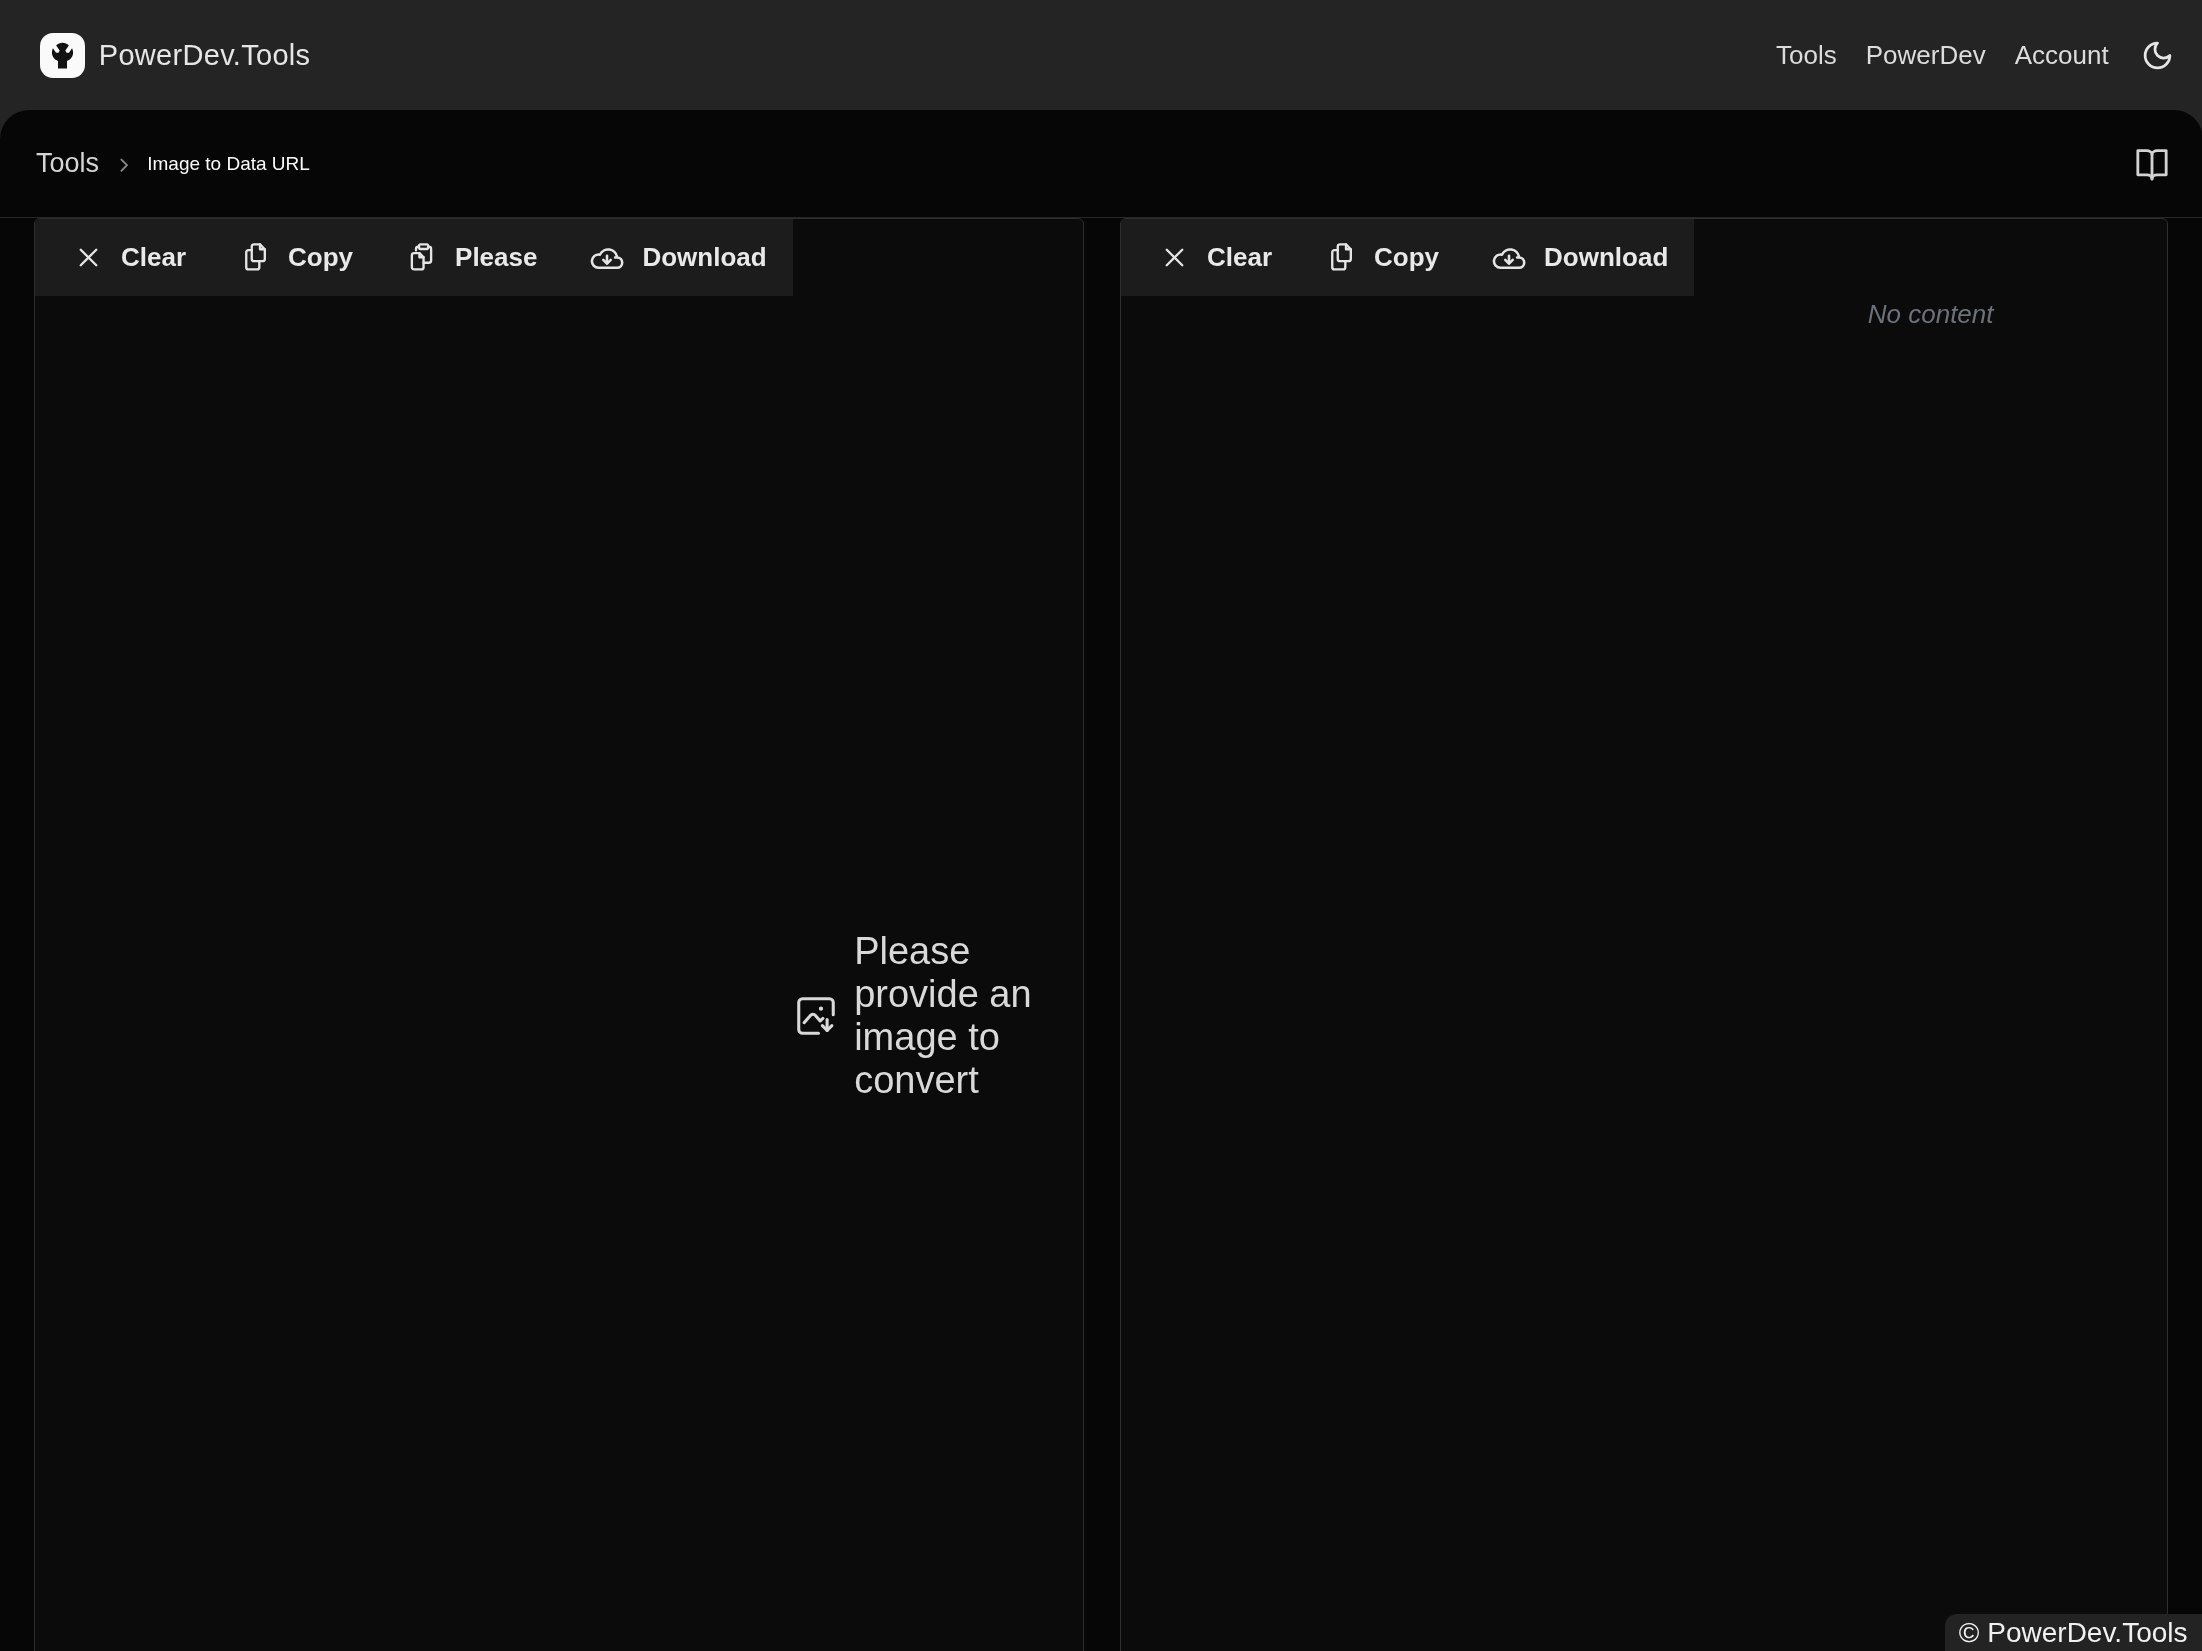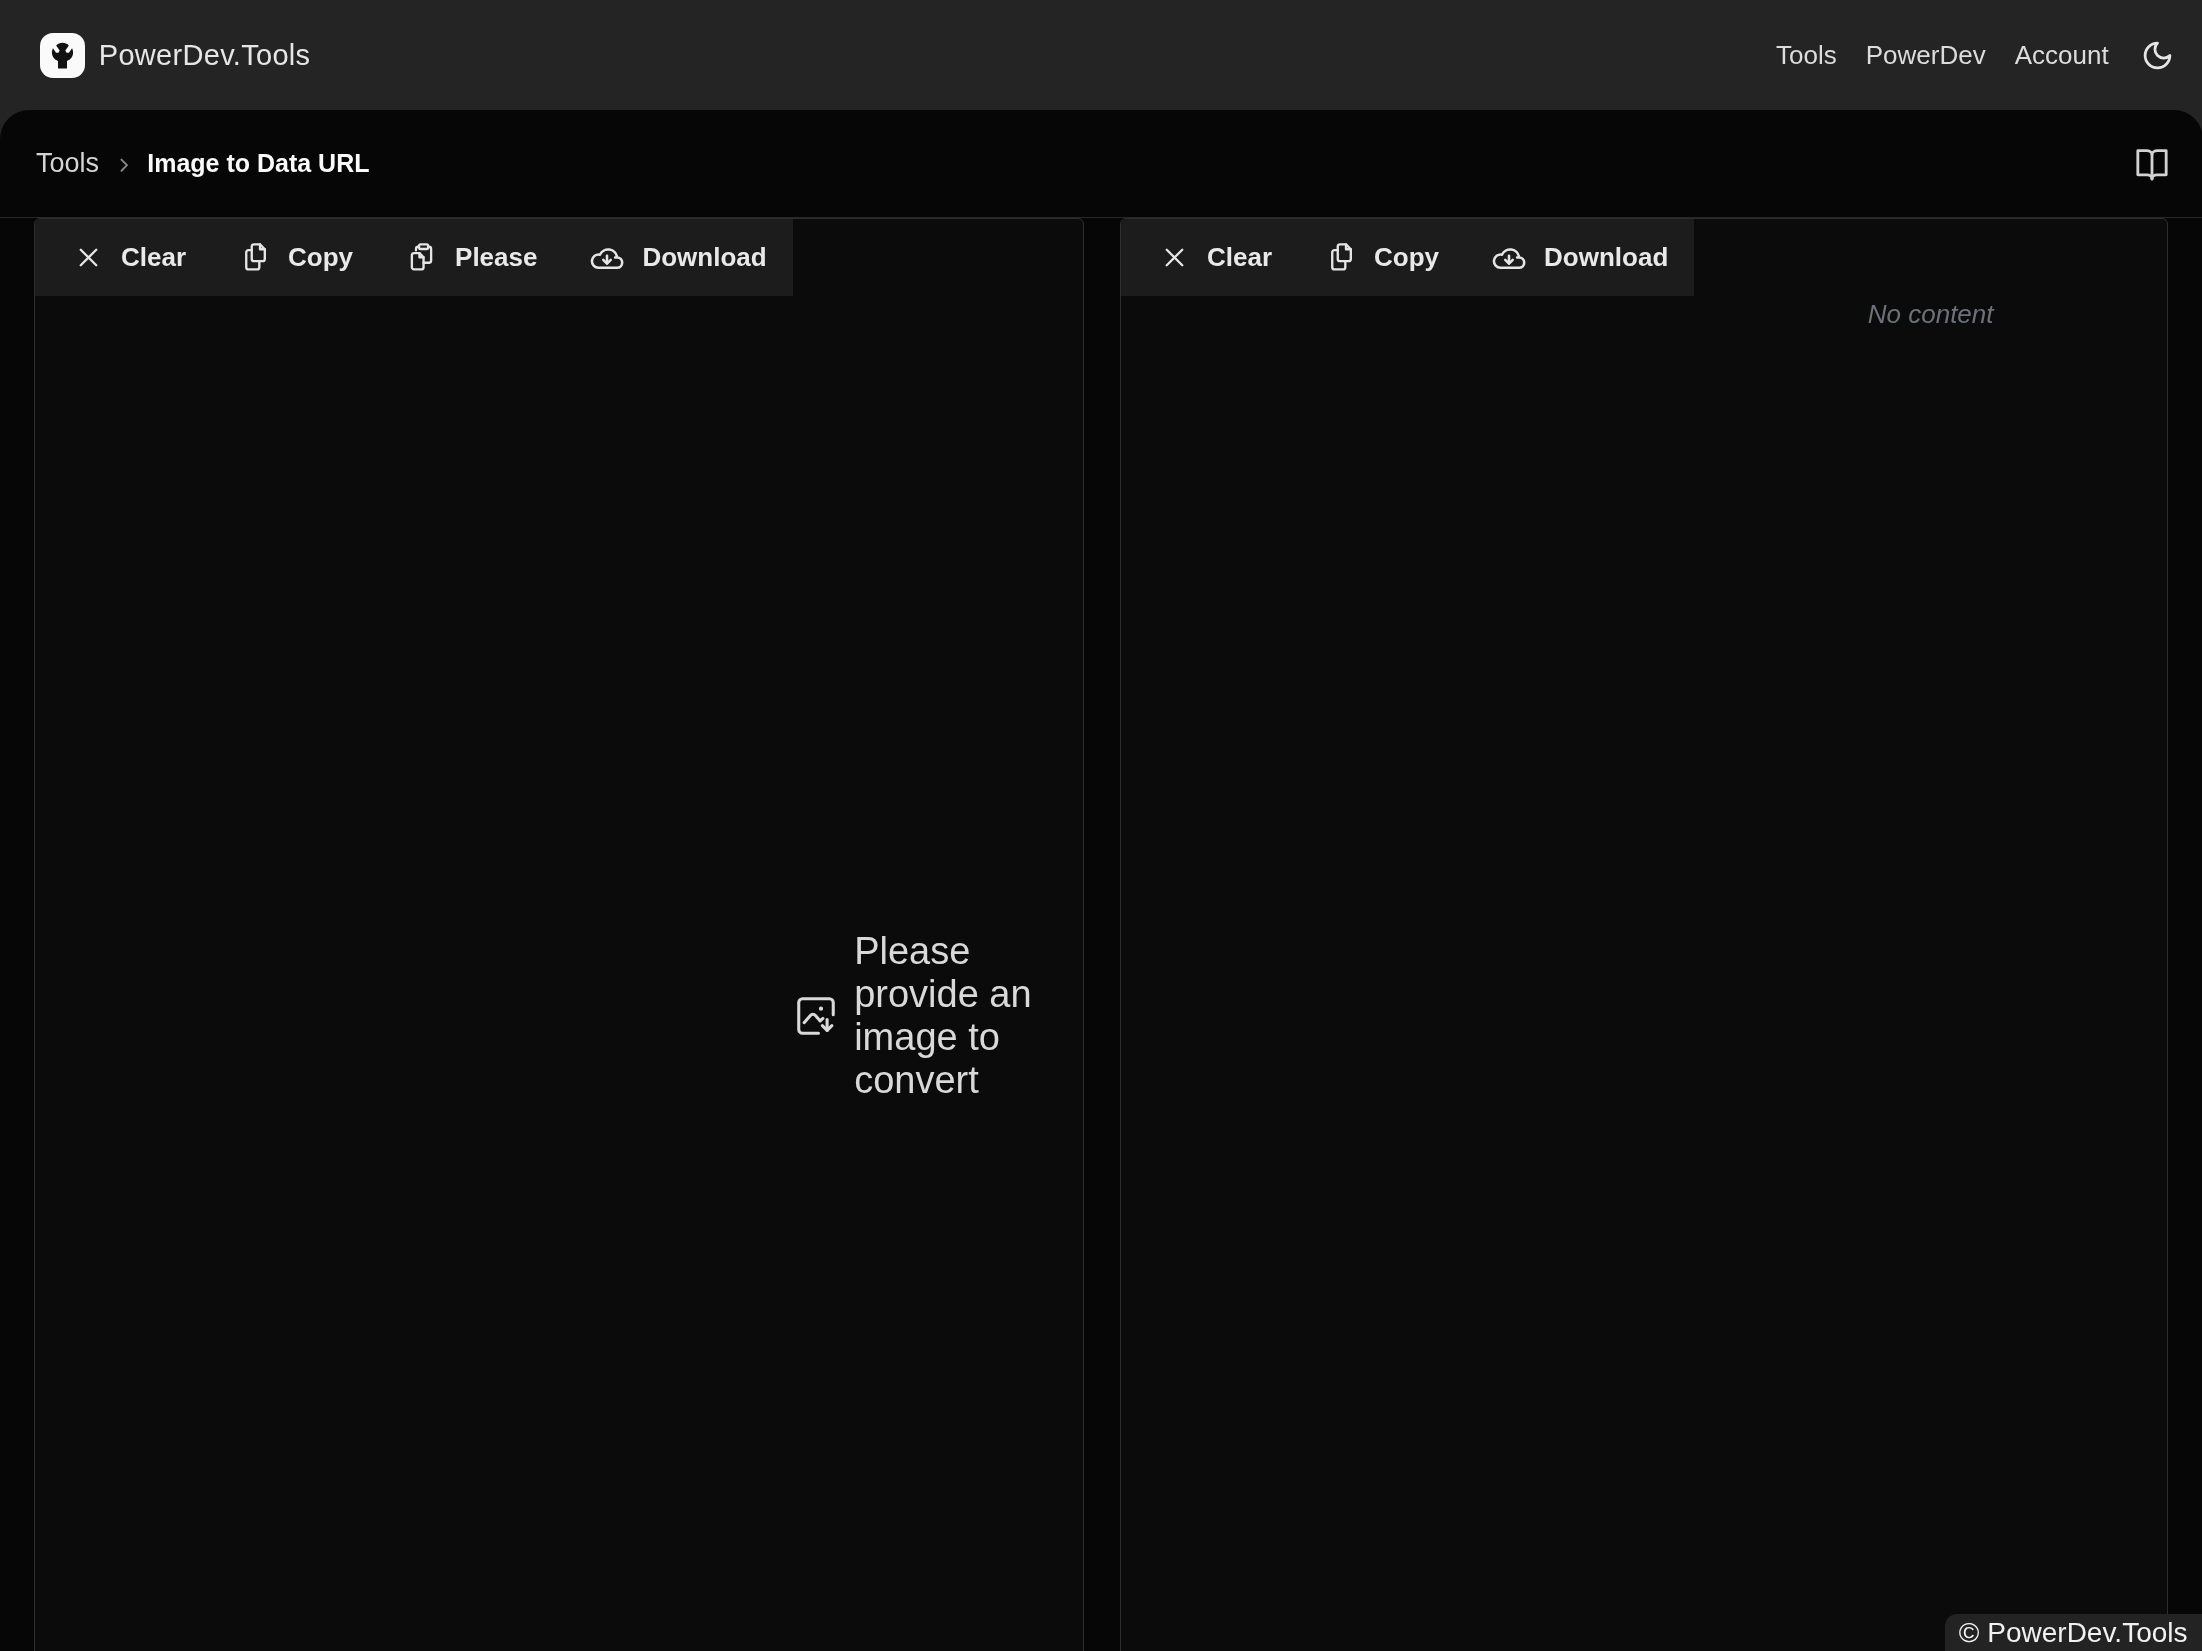--- a/index.html
+++ b/index.html
@@ -38,21 +38,21 @@
 
   
   .breadcrumb-bar {
     height:108px;
     display:flex; align-items:center;
     padding:0 31px 0 36px;
     border-bottom:1.7px solid #272727;
   }
   .crumb { font-size:27px; color:#d4d4d4; cursor:pointer; }
   .crumb-sep { color:#8a8a8a; margin:3.4px 12px 0 13.8px; display:flex; }
-  .crumb-current { font-size:25px; font-weight:700; color:#fafafa; }
+  .crumb-current { font-size:19px; font-weight:400; color:#fafafa; }
   .docs-btn { margin-left:auto; color:#d2d2d2; cursor:pointer; display:flex; }
 
   
   .workspace { padding:0 34px; }
   .titles {
     display:grid; grid-template-columns:1050px 1048px; column-gap:36px;
     margin:27.5px 0 20.6px;
   }
   .section-title { font-size:29px; color:#d8d8d8; font-weight:400; letter-spacing:0.2px; }
 

